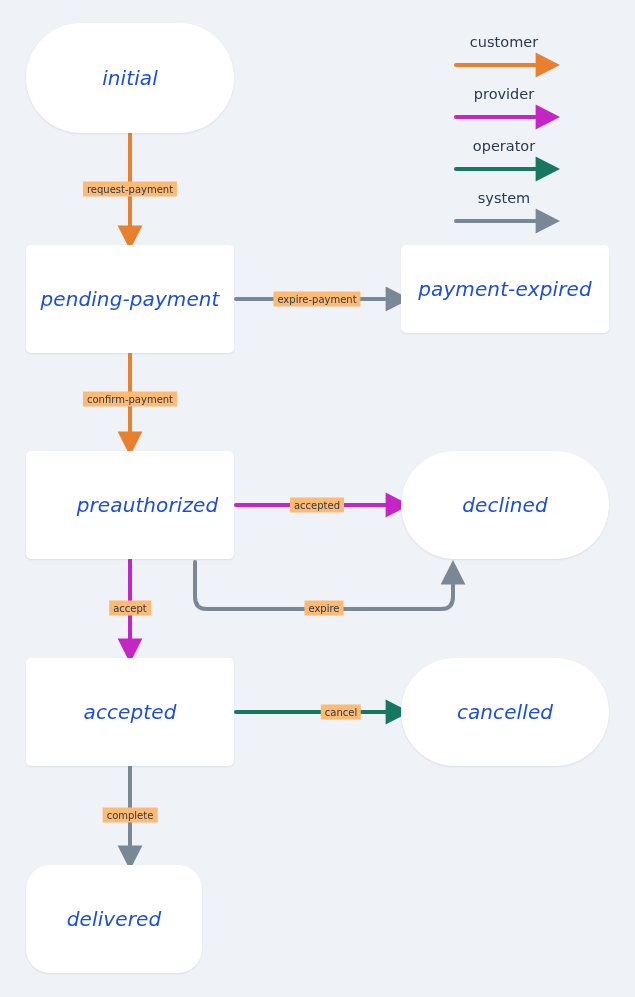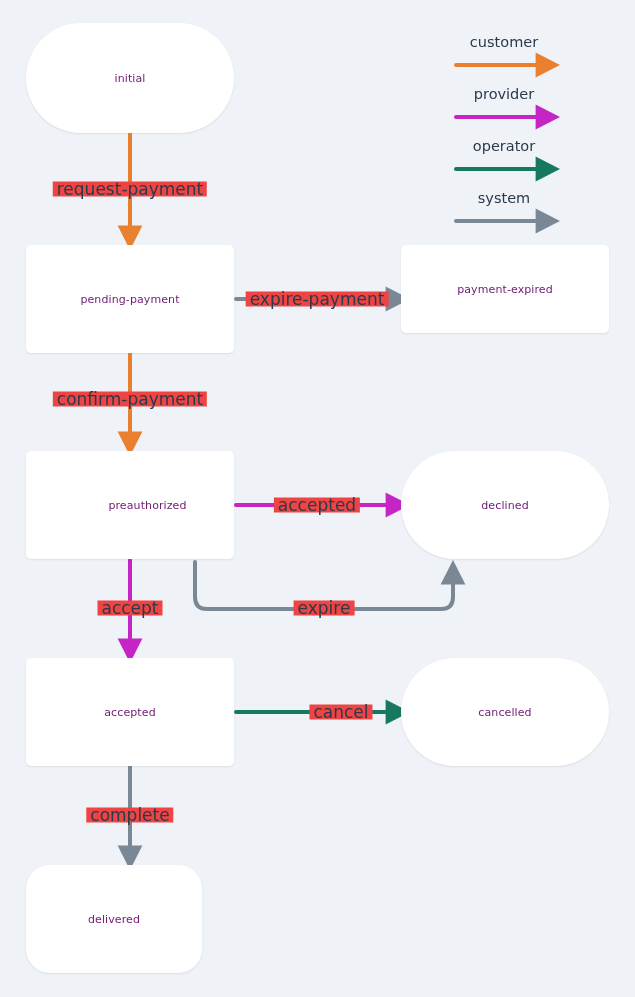--- a/index.html
+++ b/index.html
@@ -32,31 +32,32 @@
     background: #ffffff;
     box-shadow: 0 1px 2px rgba(40,60,90,0.10);
     display: flex;
     align-items: center;
     justify-content: center;
     box-sizing: border-box;
   }
   .node.rect { border-radius: 5px; }
   .node.pill { border-radius: 56px; }
   .node-label {
-    font-size: 11px;
-    color: #701a75;
+    font-style: italic;
+    font-size: 20px;
+    color: #1d4ed8;
     letter-spacing: 0.1px;
     white-space: nowrap;
   }
   .edge-label {
     position: absolute;
-    font-size: 17px;
+    font-size: 10px;
     color: #2b3a4a;
     white-space: nowrap;
-    background: #ef4444;
+    background: #fdba74;
     padding: 0 4px;
     line-height: 15px;
     transform: translate(-50%, -50%);
   }
   .legend-label {
     position: absolute;
     font-size: 14.5px;
     color: #2b3a4a;
     white-space: nowrap;
     transform: translateX(-50%);

